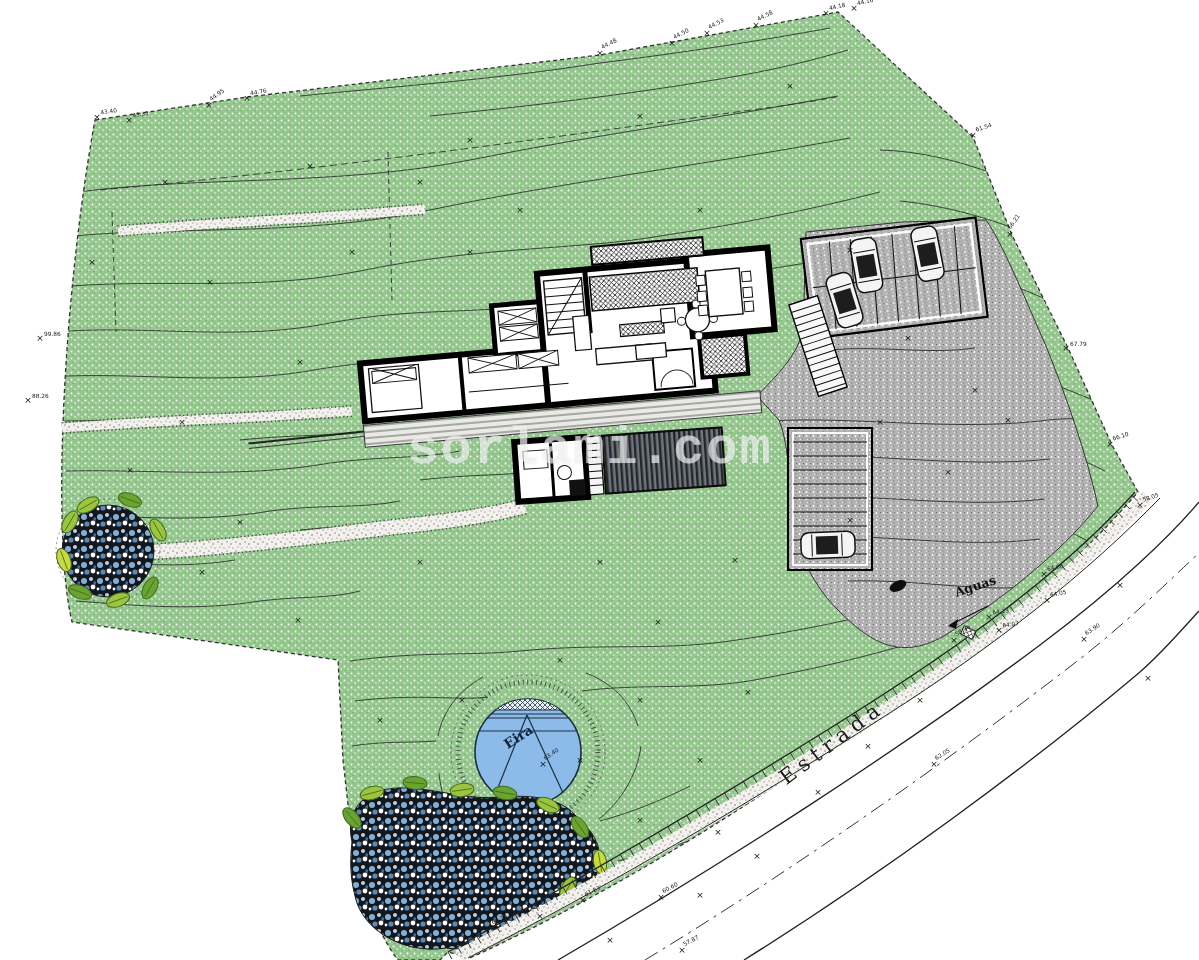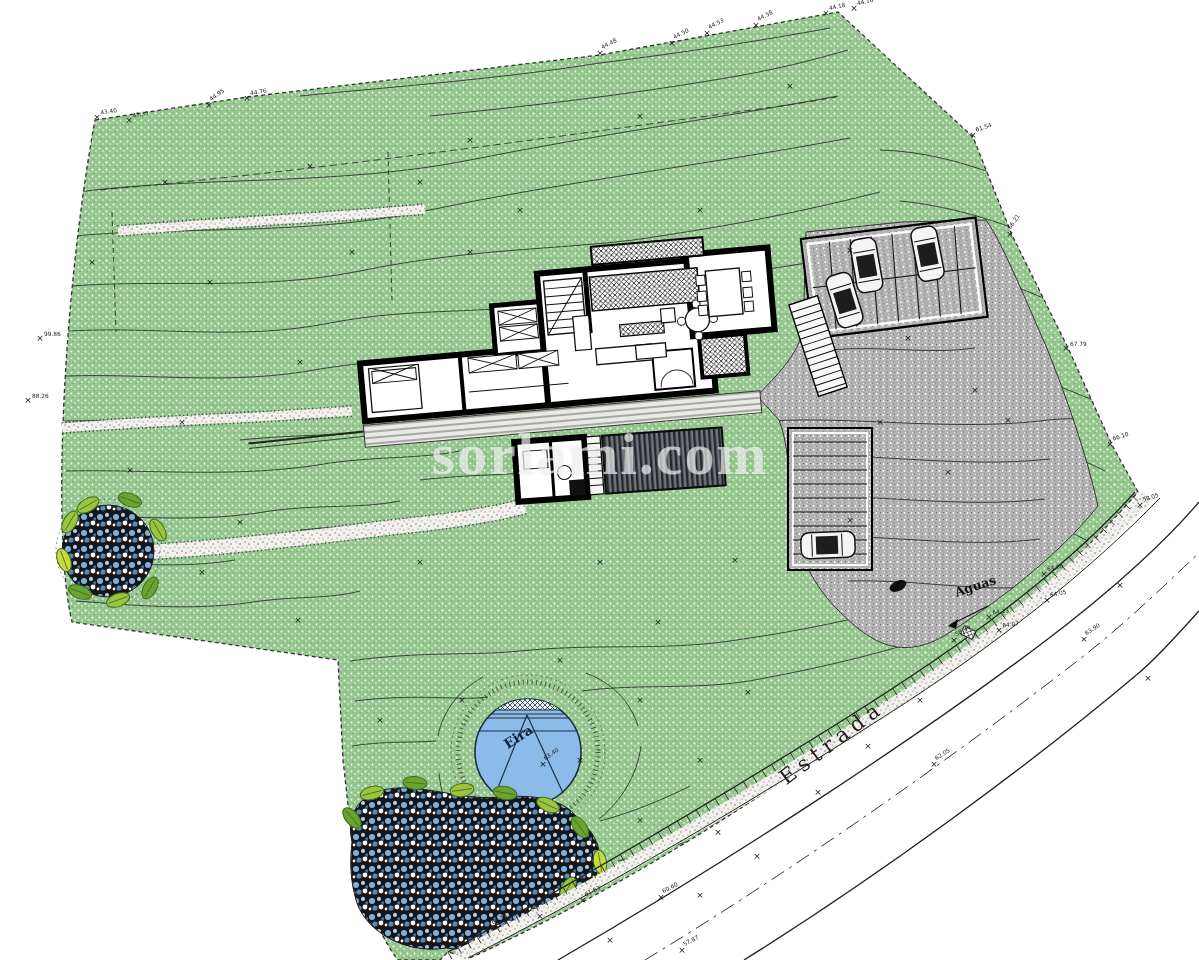--- a/index.html
+++ b/index.html
@@ -1,21 +1,21 @@
 <!DOCTYPE html>
 <html><head>
 <meta charset="utf-8">
 <style>
   html,body{margin:0;padding:0;background:#fff;}
   .stage{position:relative;width:1199px;height:960px;overflow:hidden;background:#fff;
          font-family:"DejaVu Sans",sans-serif;}
   .stage svg{position:absolute;left:0;top:0;}
   .overlay{position:absolute;white-space:nowrap;pointer-events:none;}
-  .watermark{left:330px;top:420px;width:540px;text-align:center;
-    font-family:Liberation Serif, serif;font-weight:bold;font-size:60px;letter-spacing:2px;
+  .watermark{left:320px;top:420px;width:540px;text-align:center;
+    font-family:Liberation Mono, monospace;font-weight:bold;font-size:52px;letter-spacing:2px;
     color:rgba(255,255,255,0.62);text-shadow:0 0 2px rgba(120,120,120,0.25);}
   .lbl-estrada{left:782px;top:768px;font-family:"DejaVu Serif",serif;font-size:21px;
     letter-spacing:6px;color:#1b1b1b;transform:rotate(-37deg);transform-origin:left center;}
   .lbl-aguas{left:955px;top:585px;font-family:"DejaVu Serif",serif;font-weight:bold;
     font-size:12.5px;color:#111;transform:rotate(-18deg);transform-origin:left center;}
   .lbl-eira{left:505px;top:737px;font-family:"DejaVu Serif",serif;font-weight:bold;
     font-size:13.5px;color:#13233a;transform:rotate(-33deg);transform-origin:left center;}
   .mk-cross{font:9px "DejaVu Sans",sans-serif;fill:#111;}
   .mk-lbl{font:5.8px "DejaVu Sans",sans-serif;fill:#222;}
 </style>

